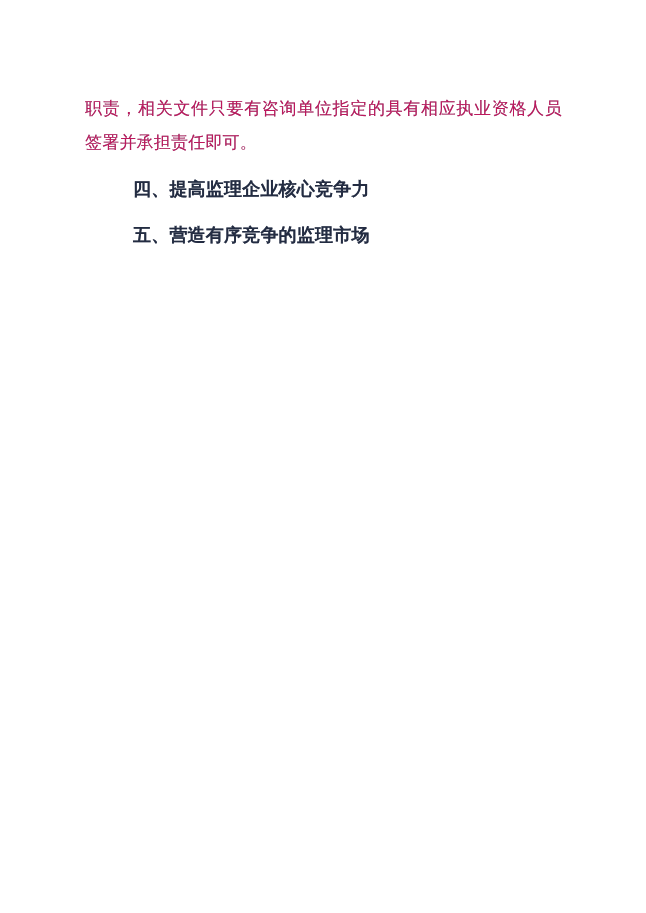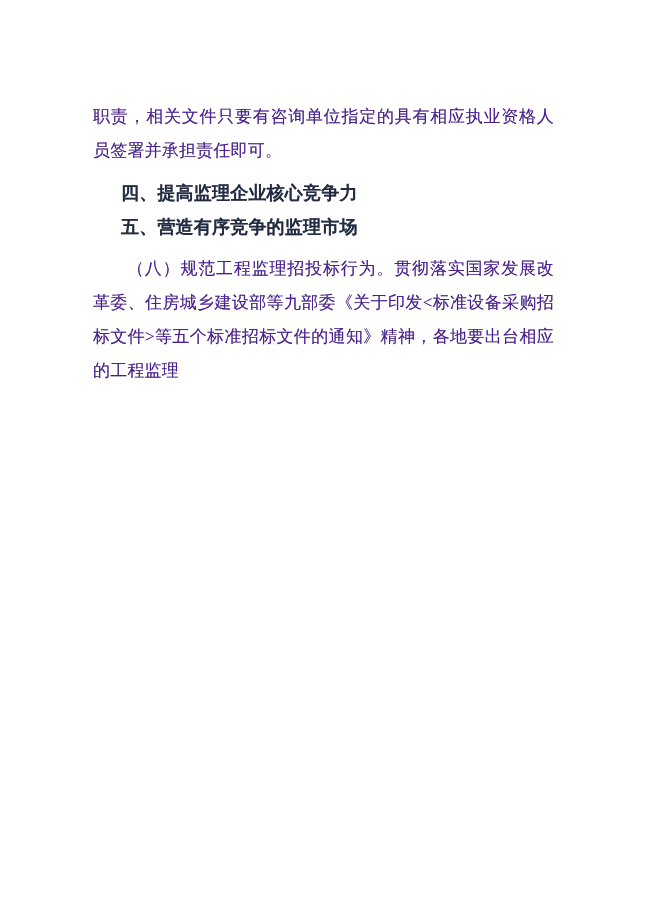--- a/index.html
+++ b/index.html
@@ -14,48 +14,47 @@
     margin: 0 auto;
     background: #ffffff;
     overflow: hidden;
     box-sizing: border-box;
     padding: 92px 84px 0 85px;
   }
   .doc-body {
     width: 477px;
   }
   .para {
-    margin: 8px;
+    margin: 0;
     font-family: "Liberation Serif", "DejaVu Serif", serif;
     font-size: 17px;
     line-height: 34px;
-    color: #4c1d95;
+    color: #be185d;
     text-align: justify;
     text-indent: 2em;
     letter-spacing: 0.2px;
     text-shadow: 0 0 0.6px rgba(61, 68, 89, 0.55);
   }
   .para.no-indent {
     text-indent: 0;
   }
   .heading {
-    margin: 0;
+    margin: 12px;
     font-family: "Liberation Sans", "DejaVu Sans", sans-serif;
     font-size: 18px;
     font-weight: bold;
     line-height: 34px;
     color: #232c42;
     text-indent: 2em;
     letter-spacing: 0.2px;
     text-shadow: 0 0 0.6px rgba(35, 44, 66, 0.55);
   }
 </style>
 </head>
 <body>
 
 <div class="page">
   <div class="doc-body">
       <p class="para no-indent">职责，相关文件只要有咨询单位指定的具有相应执业资格人员签署并承担责任即可。</p>
       <p class="heading">四、提高监理企业核心竞争力</p>
       <p class="heading">五、营造有序竞争的监理市场</p>
-      <p class="para">（八）规范工程监理招投标行为。贯彻落实国家发展改革委、住房城乡建设部等九部委《关于印发&lt;标准设备采购招标文件&gt;等五个标准招标文件的通知》精神，各地要出台相应的工程监理</p>
     </div>
 </div>
 
 </body></html>

